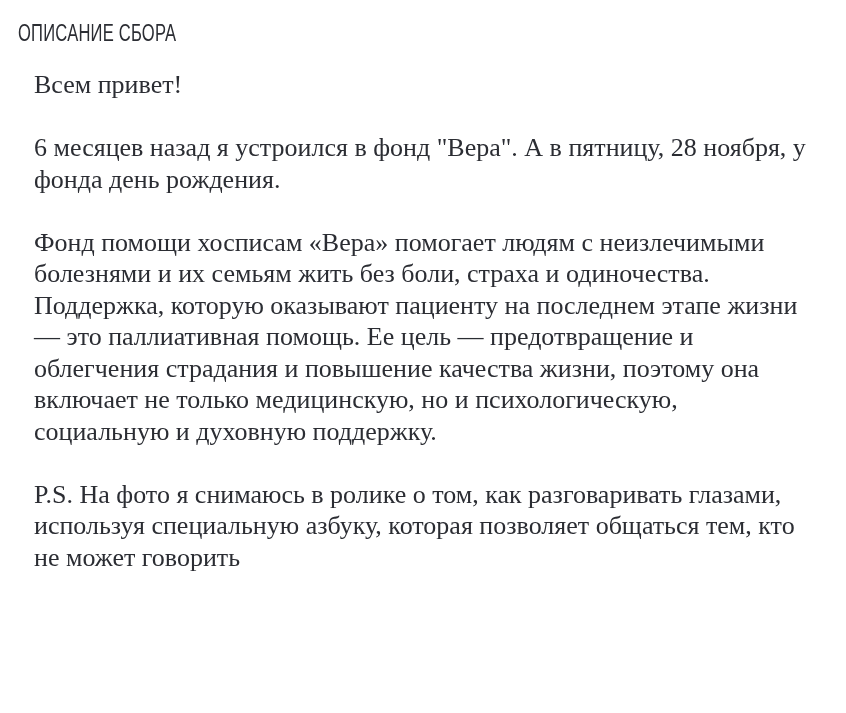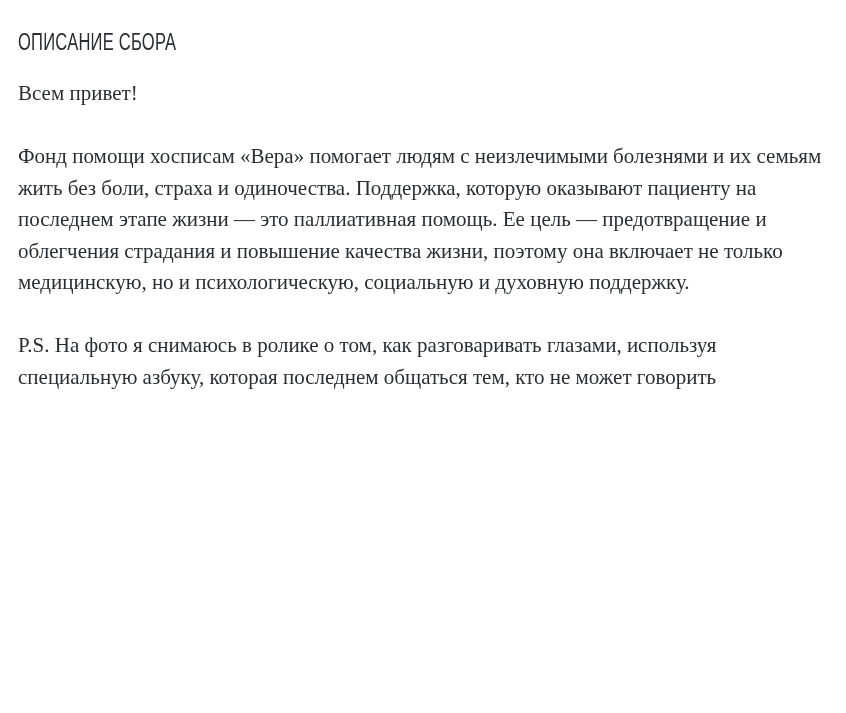--- a/index.html
+++ b/index.html
@@ -1,41 +1,42 @@
 <!DOCTYPE html>
 <html><head>
 <meta charset="utf-8">
 <style>
   html, body { margin: 0; padding: 0; background: #ffffff; }
   body { width: 846px; height: 713px; overflow: hidden; position: relative; }
-  .wrap { position: absolute; left: 18px; top: 27px; width: 815px; }
+  .wrap { position: absolute; left: 18px; top: 18px; width: 815px; }
   .title {
     font-family: "Liberation Sans", sans-serif;
     font-size: 23px;
     font-weight: 400;
     color: #2b2d33;
     transform: scaleX(0.72);
     transform-origin: left top;
     letter-spacing: 0.3px;
     margin: 0;
     height: 30px;
     line-height: 30px;
     white-space: nowrap;
   }
   .para {
     font-family: "Liberation Serif", serif;
-    font-size: 21px;
+    font-size: 26px;
     line-height: 31.5px;
     color: #2b2d33;
-    margin: 0;
+    margin: 16px;
   }
   .p0 { margin-top: 21px; }
   .gap { margin-top: 31.5px; }
 </style>
 </head>
 <body>
 
 <div class="wrap">
   <h2 class="title">ОПИСАНИЕ СБОРА</h2>
   <p class="para p0">Всем привет!</p>
+  <p class="para gap">6 месяцев назад я устроился в фонд "Вера". А в пятницу, 28 ноября, у фонда день рождения.</p>
   <p class="para gap">Фонд помощи хосписам «Вера» помогает людям с неизлечимыми болезнями и их семьям жить без боли, страха и одиночества. Поддержка, которую оказывают пациенту на последнем этапе жизни — это паллиативная помощь. Ее цель — предотвращение и облегчения страдания и повышение качества жизни, поэтому она включает не только медицинскую, но и психологическую, социальную и духовную поддержку.</p>
-  <p class="para gap">P.S. На фото я снимаюсь в ролике о том, как разговаривать глазами, используя специальную азбуку, которая последнем общаться тем, кто не может говорить</p>
+  <p class="para gap">P.S. На фото я снимаюсь в ролике о том, как разговаривать глазами, используя специальную азбуку, которая позволяет общаться тем, кто не может говорить</p>
 </div>
 
 </body></html>

